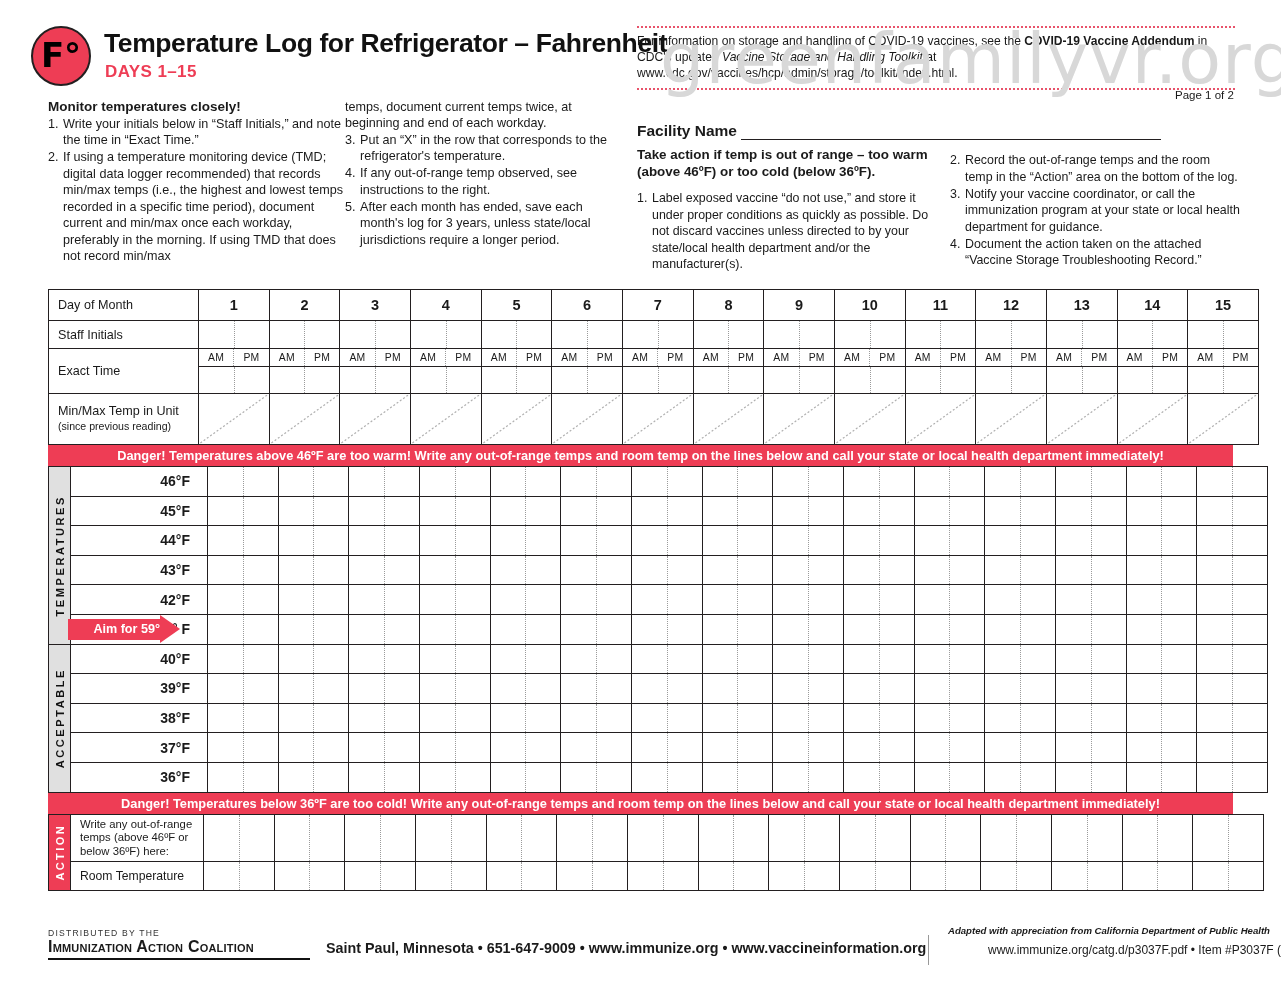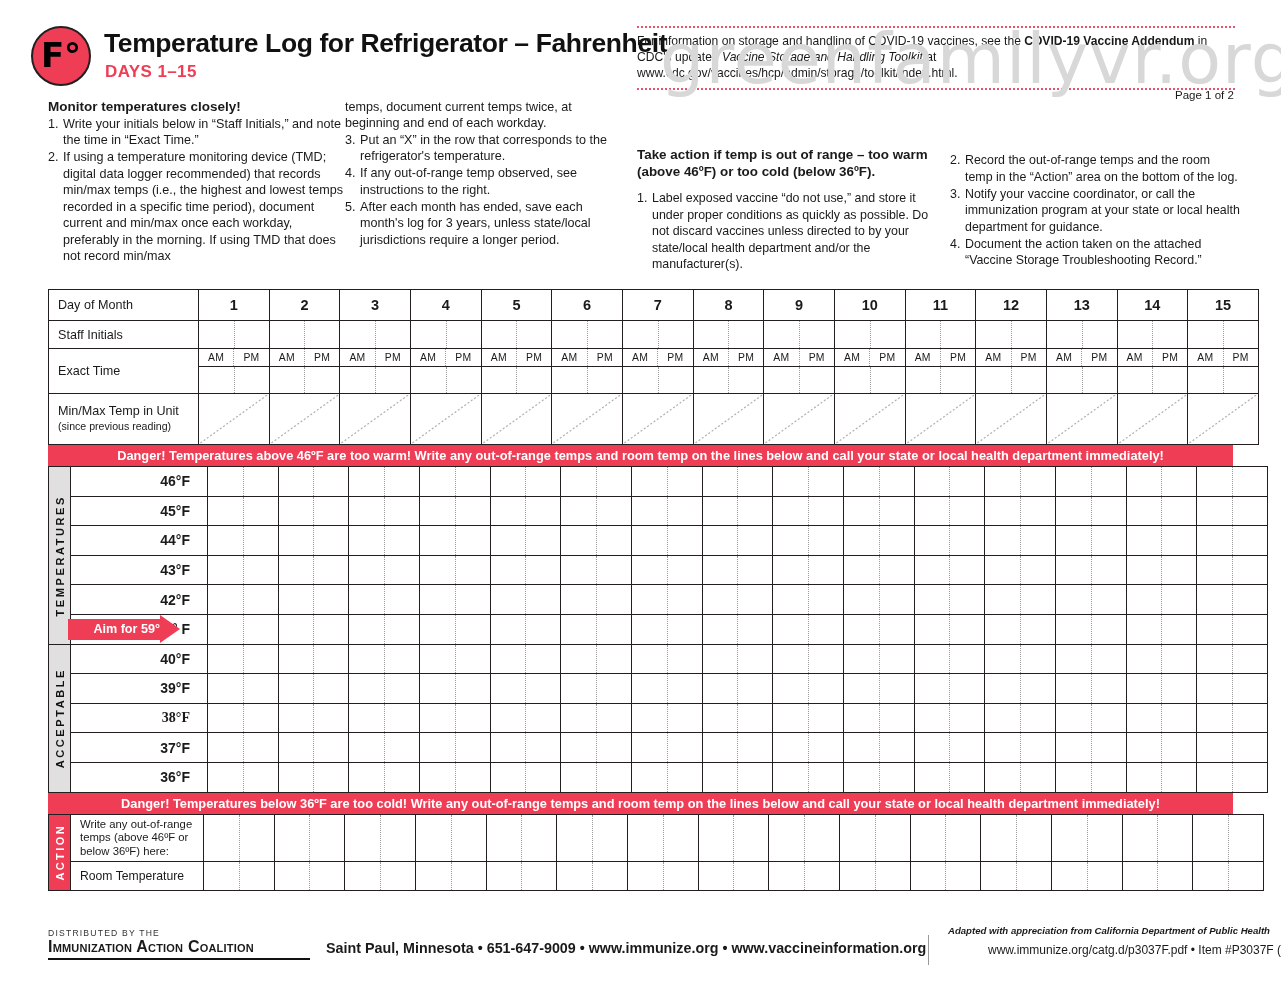--- a/index.html
+++ b/index.html
@@ -203,20 +203,24 @@
         <span class="txt">After each month has ended, save each month's log for 3 years, unless state/local jurisdictions require a longer period.</span>
       </div>
     </div>
 
     <div class="note">
       <span>For information on storage and handling of COVID-19 vaccines, see the </span><b>COVID-19 Vaccine Addendum</b><span> in CDC's</span>
       <span>updated </span><i>Vaccine Storage and Handling Toolkit</i><span> at www.cdc.gov/vaccines/hcp/admin/storage/toolkit/index.html.</span>
     </div>
 
 
+    <div class="fieldrow" style="left:637px;top:122px;">
+      <span>Facility Name</span>
+      <span class="fl" style="width:420px;"></span>
+    </div>
 
     <div class="pageof">Page 1 of 2</div>
 
     <div class="action-head">Take action if temp is out of range – too warm (above 46ºF) or too cold (below 36ºF).</div>
 
     <div class="act-a">
       <div class="li">
         <span class="num">1.</span>
         <span class="txt">Label exposed vaccine “do not use,” and store it under proper conditions as quickly as possible. Do not discard vaccines unless directed to by your state/local health department and/or the manufacturer(s).</span>
       </div>
@@ -627,21 +631,21 @@
             <td class="half gridcell" style="width: 69.6667px;"></td>
             <td class="half gridcell" style="width: 69.6667px;"></td>
             <td class="half gridcell" style="width: 69.6667px;"></td>
             <td class="half gridcell" style="width: 69.6667px;"></td>
             <td class="half gridcell" style="width: 69.6667px;"></td>
             <td class="half gridcell" style="width: 69.6667px;"></td>
             <td class="half gridcell" style="width: 69.6667px;"></td>
             <td class="half gridcell" style="width: 69.6667px;"></td>
           </tr>
           <tr class="temprow">
-            <td class="tempname" style="position: relative; font-family: Liberation Serif, serif;">38°F</td>
+            <td class="tempname" style="position: relative;">38°F</td>
             <td class="half gridcell" style="width: 69.6667px;"></td>
             <td class="half gridcell" style="width: 69.6667px;"></td>
             <td class="half gridcell" style="width: 69.6667px;"></td>
             <td class="half gridcell" style="width: 69.6667px;"></td>
             <td class="half gridcell" style="width: 69.6667px;"></td>
             <td class="half gridcell" style="width: 69.6667px;"></td>
             <td class="half gridcell" style="width: 69.6667px;"></td>
             <td class="half gridcell" style="width: 69.6667px;"></td>
             <td class="half gridcell" style="width: 69.6667px;"></td>
             <td class="half gridcell" style="width: 69.6667px;"></td>

